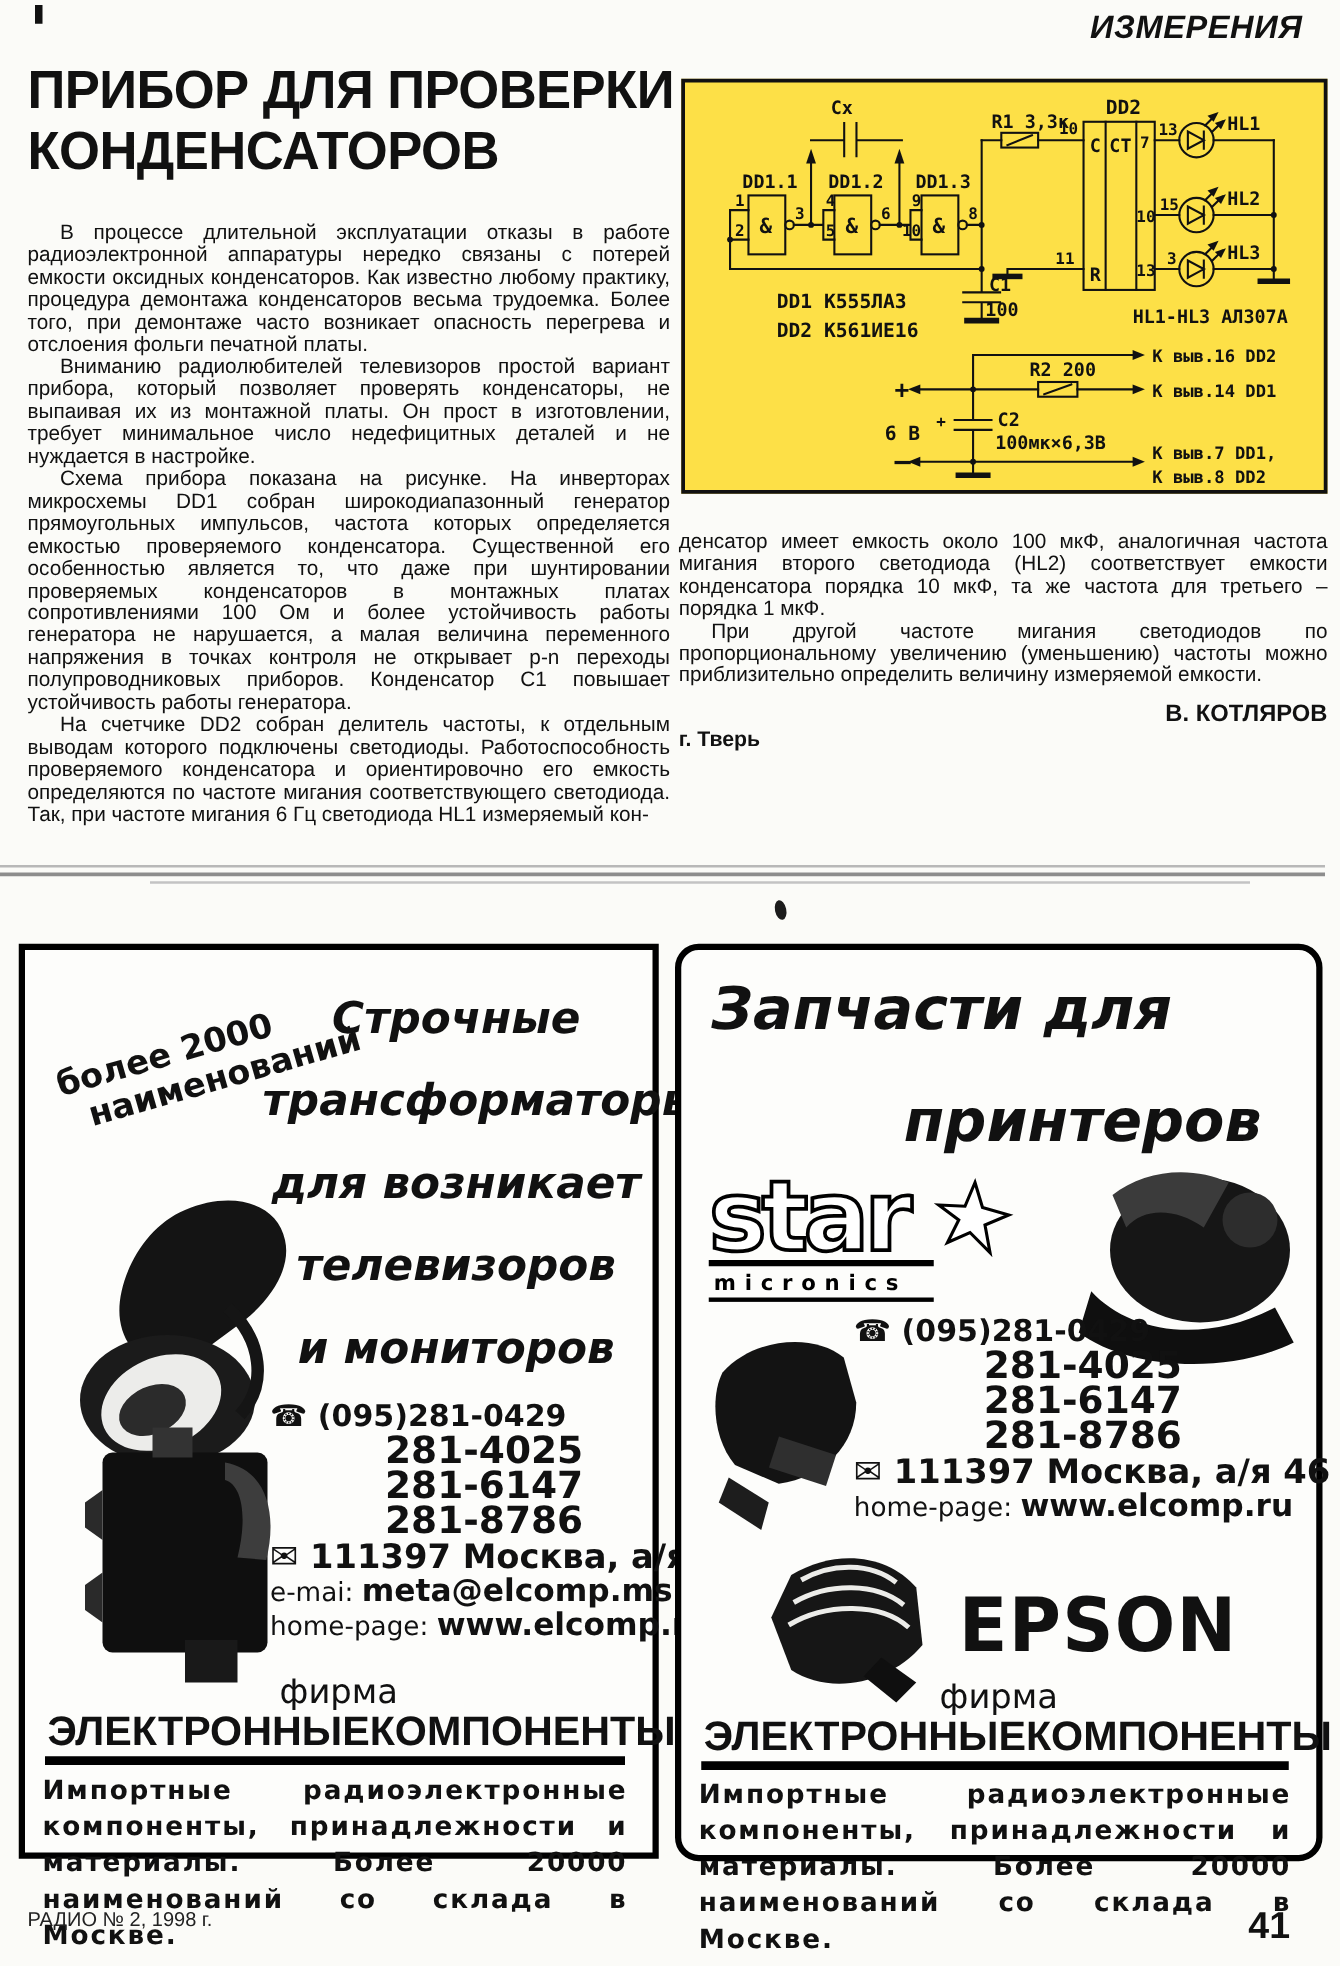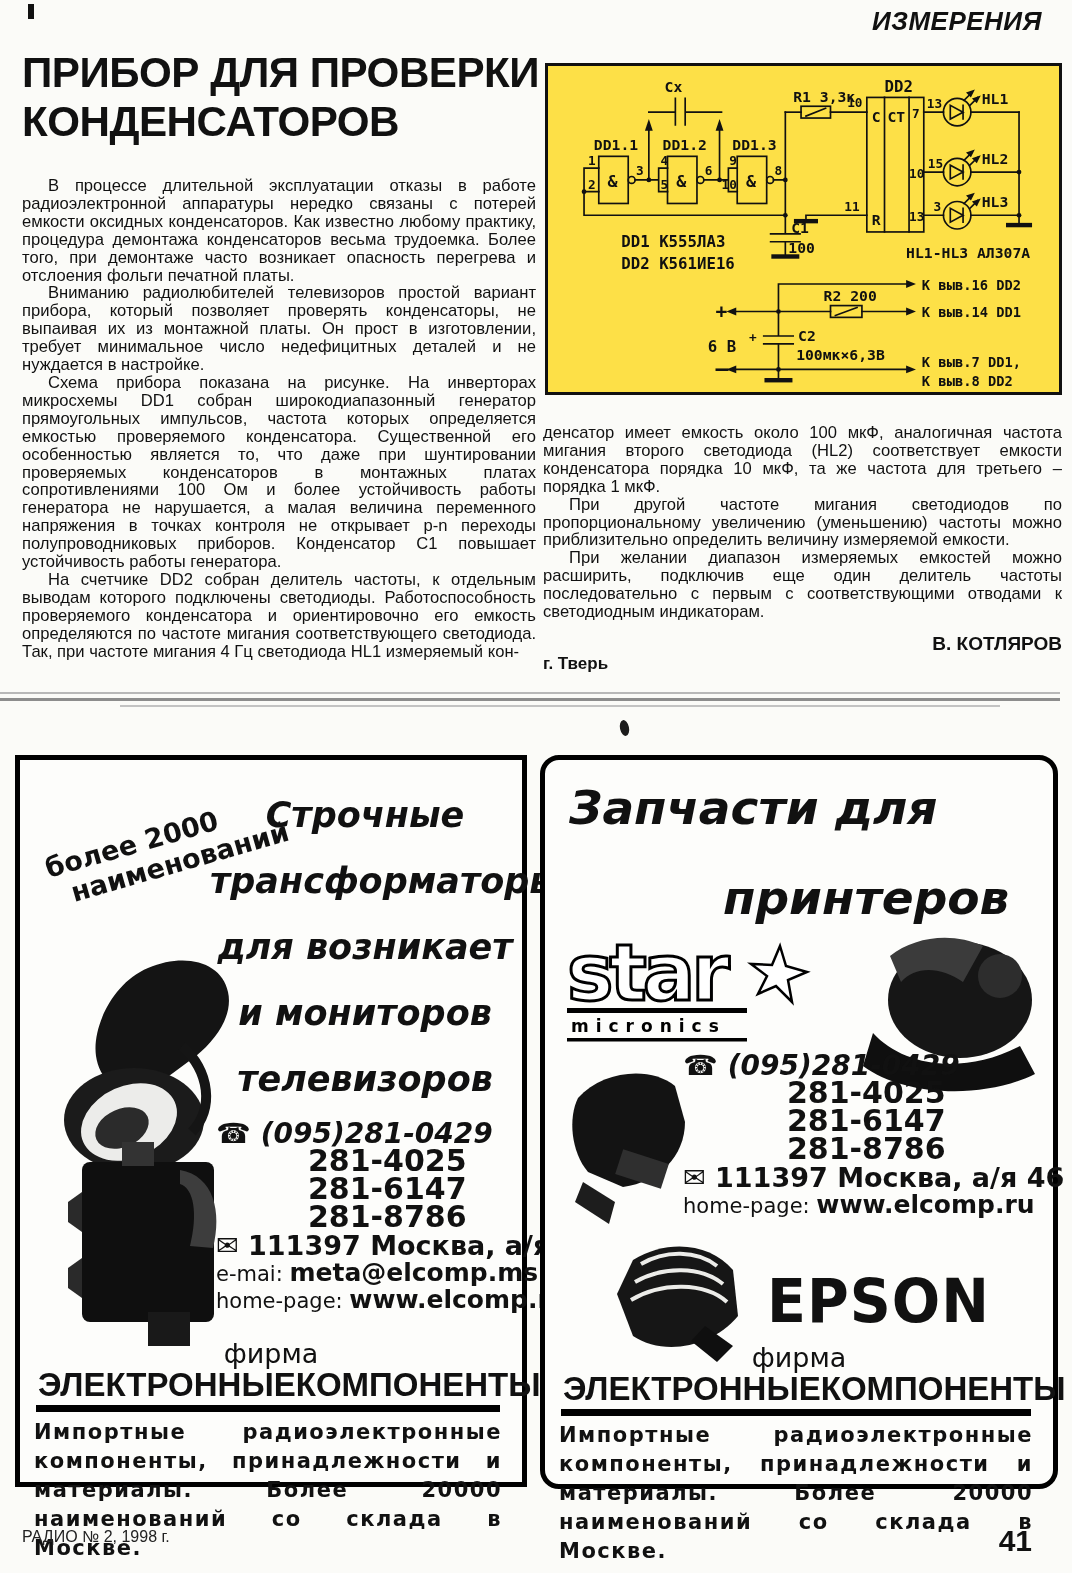--- a/index.html
+++ b/index.html
@@ -22,21 +22,21 @@
   
   .divline{position:absolute;left:0;background:#9a9a9a;}
   .blot{position:absolute;background:#1c1c1c;border-radius:50%;transform:rotate(-12deg);}
   
   .ad{border:5px solid #000;background:#fdfdfb;}
   .ad-heading{font-weight:bold;font-style:italic;text-align:center;
               font-family:"DejaVu Sans",sans-serif;}
   .badge{font-weight:bold;font-size:27px;line-height:30px;font-family:"DejaVu Sans",sans-serif;
          transform:rotate(-16deg);transform-origin:left top;white-space:nowrap;}
   .contacts{font-family:"DejaVu Sans",sans-serif;}
-  .phone-line{font-size:28px;font-weight:bold;line-height:27px;white-space:nowrap;font-style:italic;}
+  .phone-line{font-size:24px;font-weight:bold;line-height:27px;white-space:nowrap;}
   .phone-rest{font-size:30px;font-weight:bold;line-height:28px;white-space:nowrap;}
   .addr-line{font-size:27px;font-weight:bold;line-height:29px;white-space:nowrap;}
   .net-line{font-size:21px;line-height:25px;white-space:nowrap;}
   .net-line b{font-size:25px;}
   .firma{font-size:27px;text-align:center;font-family:"DejaVu Sans",sans-serif;}
   .firm-name{font-size:33px;font-weight:bold;text-align:justify;text-align-last:justify;
              font-family:"Liberation Sans",sans-serif;white-space:nowrap;display:flex;justify-content:space-between;}
   .firm-rule{height:7px;background:#000;}
   .ad-footer{font-size:21px;font-weight:bold;letter-spacing:1.5px;line-height:29px;
              text-align:justify;text-align-last:justify;font-family:"DejaVu Sans",sans-serif;}
@@ -55,21 +55,21 @@
 
   <div class="abs title" style="left:22px;top:48px;">
     <div>ПРИБОР ДЛЯ ПРОВЕРКИ</div>
     <div>КОНДЕНСАТОРОВ</div>
   </div>
 
   <div class="abs bodycol" style="left:22px;top:177px;width:514px;">
     <p>В процессе длительной эксплуатации отказы в работе радиоэлектронной аппаратуры нередко связаны с потерей емкости оксидных конденсаторов. Как известно любому практику, процедура демонтажа конденсаторов весьма трудоемка. Более того, при демонтаже часто возникает опасность перегрева и отслоения фольги печатной платы.</p>
     <p>Вниманию радиолюбителей телевизоров простой вариант прибора, который позволяет проверять конденсаторы, не выпаивая их из монтажной платы. Он прост в изготовлении, требует минимальное число недефицитных деталей и не нуждается в настройке.</p>
     <p>Схема прибора показана на рисунке. На инверторах микросхемы DD1 собран широкодиапазонный генератор прямоугольных импульсов, частота которых определяется емкостью проверяемого конденсатора. Существенной его особенностью является то, что даже при шунтировании проверяемых конденсаторов в монтажных платах сопротивлениями 100 Ом и более устойчивость работы генератора не нарушается, а малая величина переменного напряжения в точках контроля не открывает p-n переходы полупроводниковых приборов. Конденсатор C1 повышает устойчивость работы генератора.</p>
-    <p>На счетчике DD2 собран делитель частоты, к отдельным выводам которого подключены светодиоды. Работоспособность проверяемого конденсатора и ориентировочно его емкость определяются по частоте мигания соответствующего светодиода. Так, при частоте мигания 4 Гц светодиода HL1 измеряемый кон-</p>
+    <p>На счетчике DD2 собран делитель частоты, к отдельным выводам которого подключены светодиоды. Работоспособность проверяемого конденсатора и ориентировочно его емкость определяются по частоте мигания соответствующего светодиода. Так, при частоте мигания 6 Гц светодиода HL1 измеряемый кон-</p>
   </div>
 
   <div class="abs schembox" style="left:545px;top:63px;width:511px;height:326px;">
     <svg width="511" height="326" viewBox="0 0 511 332">
       <g stroke="#111" stroke-width="1.7" fill="none" stroke-linecap="square">
 
         <rect x="47" y="92" width="30" height="48"></rect>
         <rect x="117" y="92" width="30" height="48"></rect>
         <rect x="188" y="92" width="30" height="48"></rect>
         <circle cx="80.5" cy="116" r="3.5"></circle>
@@ -199,21 +199,20 @@
         <text x="376" y="256" font-size="14">К выв.14 DD1</text>
         <text x="376" y="307" font-size="14">К выв.7 DD1,</text>
         <text x="376" y="326" font-size="14">К выв.8 DD2</text>
       </g>
     </svg>
   </div>
 
   <div class="abs bodycol" style="left:543px;top:424px;width:519px;">
     <p style="text-indent:0;">денсатор имеет емкость около 100 мкФ, аналогичная частота мигания второго светодиода (HL2) соответствует емкости конденсатора порядка 10 мкФ, та же частота для третьего – порядка 1 мкФ.</p>
     <p>При другой частоте мигания светодиодов по пропорциональному увеличению (уменьшению) частоты можно приблизительно определить величину измеряемой емкости.</p>
-    <p>При желании диапазон измеряемых емкостей можно расширить, подключив еще один делитель частоты последовательно с первым с соответствующими отводами к светодиодным индикаторам.</p>
     <div class="author">В. КОТЛЯРОВ</div>
     <div class="city">г. Тверь</div>
   </div>
 
   <div>
     <div class="divline" style="top:692px;height:2px;width:1060px;background:#b8b8b8;"></div>
     <div class="divline" style="top:698px;height:3px;width:1060px;background:#8d8d8d;"></div>
     <div class="divline" style="top:705px;height:2px;left:120px;width:880px;background:#c3c3c3;"></div>
     <div class="blot" style="left:620px;top:720px;width:9px;height:16px;"></div>
   </div>
@@ -221,22 +220,22 @@
   <div class="abs ad" style="left:15px;top:755px;width:502px;height:722px;">
     <div class="abs badge" style="left:22px;top:95px;">
       <div>более 2000</div>
       <div style="margin-left:18px;">наименований</div>
     </div>
 
     <div class="abs ad-heading" style="left:190px;top:22px;width:310px;font-size:35px;line-height:66px;">
       <div>Строчные</div>
       <div>трансформаторы</div>
       <div>для возникает</div>
+      <div>телевизоров</div>
       <div>и мониторов</div>
-      <div>телевизоров</div>
     </div>
 
     <svg class="abs" style="left:10px;top:190px;" width="230" height="400" viewBox="0 0 230 400">
       <path d="M118,18 C155,2 192,12 198,42 C203,64 188,88 166,106 L120,140 C95,150 70,134 66,106 C62,78 82,33 118,18 Z" fill="#141414"></path>
       <ellipse cx="104" cy="170" rx="70" ry="52" fill="#1b1b1b"></ellipse>
       <ellipse cx="99" cy="172" rx="50" ry="36" fill="#ececea" transform="rotate(-24 99 172)"></ellipse>
       <ellipse cx="92" cy="178" rx="28" ry="19" fill="#2b2b2b" transform="rotate(-24 92 178)"></ellipse>
       <path d="M152,96 C180,122 184,158 162,182" stroke="#151515" stroke-width="10" fill="none"></path>
       <rect x="52" y="212" width="132" height="160" rx="8" fill="#0f0f0f"></rect>
       <path d="M38,252 L52,242 L52,282 L38,272 Z" fill="#2a2a2a"></path>

